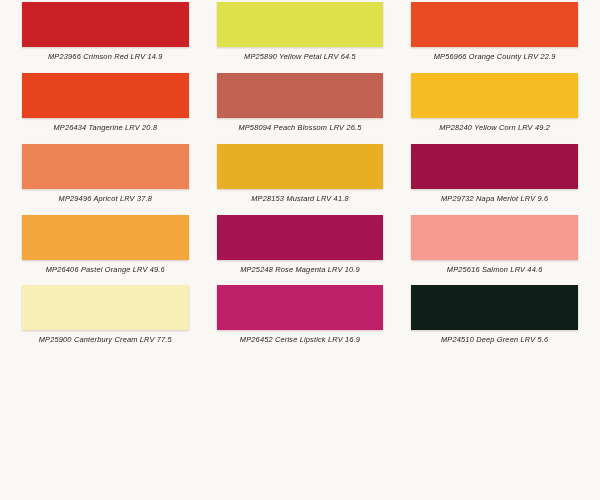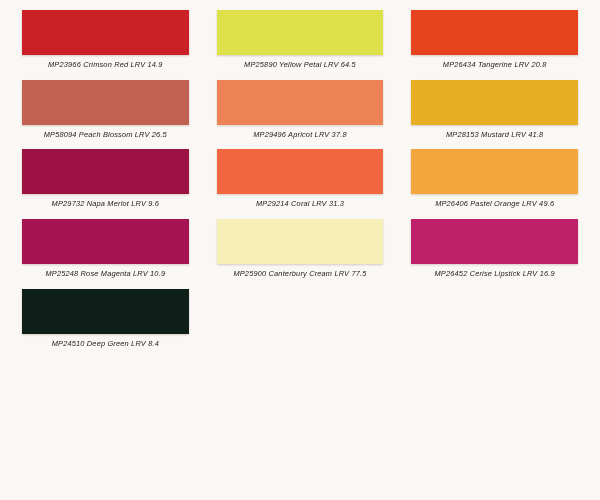--- a/index.html
+++ b/index.html
@@ -18,21 +18,21 @@
     position: relative;
     width: 600px;
     height: 500px;
     background: #faf8f5;
     box-sizing: border-box;
     display: grid;
     grid-template-columns: repeat(3, 1fr);
     grid-template-rows: repeat(7, 1fr);
     column-gap: 0px;
     row-gap: 0px;
-    padding: 8px 8px 4px 8px;
+    padding: 0 8px 4px 8px;
   }
 
   .cell {
     position: relative;
     display: flex;
     flex-direction: column;
     align-items: center;
     justify-content: flex-start;
     padding: 2px 14px 0 14px;
     box-sizing: border-box;
@@ -63,56 +63,64 @@
 <div id="chart">
     <div class="cell">
       <div class="swatch" style="background: rgb(202, 32, 38);"></div>
       <div class="caption">MP23966 Crimson Red LRV 14.9</div>
     </div>
     <div class="cell">
       <div class="swatch" style="background: rgb(223, 225, 75);"></div>
       <div class="caption">MP25890 Yellow Petal LRV 64.5</div>
     </div>
     <div class="cell">
+      <div class="swatch" style="background: rgb(232, 74, 34);"></div>
+      <div class="caption">MP56966 Orange County LRV 22.9</div>
+    </div>
+    <div class="cell">
       <div class="swatch" style="background: rgb(232, 67, 31);"></div>
       <div class="caption">MP26434 Tangerine LRV 20.8</div>
     </div>
     <div class="cell">
       <div class="swatch" style="background: rgb(192, 97, 82);"></div>
       <div class="caption">MP58094 Peach Blossom LRV 26.5</div>
+    </div>
+    <div class="cell">
+      <div class="swatch" style="background: rgb(246, 188, 34);"></div>
+      <div class="caption">MP28240 Yellow Corn LRV 49.2</div>
     </div>
     <div class="cell">
       <div class="swatch" style="background: rgb(237, 131, 85);"></div>
       <div class="caption">MP29496 Apricot LRV 37.8</div>
     </div>
     <div class="cell">
       <div class="swatch" style="background: rgb(232, 175, 37);"></div>
       <div class="caption">MP28153 Mustard LRV 41.8</div>
     </div>
     <div class="cell">
       <div class="swatch" style="background: rgb(156, 18, 67);"></div>
       <div class="caption">MP29732 Napa Merlot LRV 9.6</div>
     </div>
     <div class="cell">
-      <div class="swatch" style="background: rgb(242, 102, 63);"></div>
-      <div class="caption">MP29214 Coral LRV 31.3</div>
-    </div>
-    <div class="cell">
       <div class="swatch" style="background: rgb(243, 166, 60);"></div>
       <div class="caption">MP26406 Pastel Orange LRV 49.6</div>
     </div>
     <div class="cell">
       <div class="swatch" style="background: rgb(163, 20, 80);"></div>
       <div class="caption">MP25248 Rose Magenta LRV 10.9</div>
+    </div>
+    <div class="cell">
+      <div class="swatch" style="background: rgb(244, 154, 142);"></div>
+      <div class="caption">MP25616 Salmon LRV 44.6</div>
     </div>
     <div class="cell">
       <div class="swatch" style="background: rgb(248, 239, 182);"></div>
       <div class="caption">MP25900 Canterbury Cream LRV 77.5</div>
     </div>
     <div class="cell">
       <div class="swatch" style="background: rgb(192, 32, 105);"></div>
       <div class="caption">MP26452 Cerise Lipstick LRV 16.9</div>
     </div>
     <div class="cell">
       <div class="swatch" style="background: rgb(13, 31, 24);"></div>
-      <div class="caption">MP24510 Deep Green LRV 8.4</div>
+      <div class="caption">MP24510 Deep Green LRV 5.6</div>
     </div>
   </div>
 
 </body></html>

